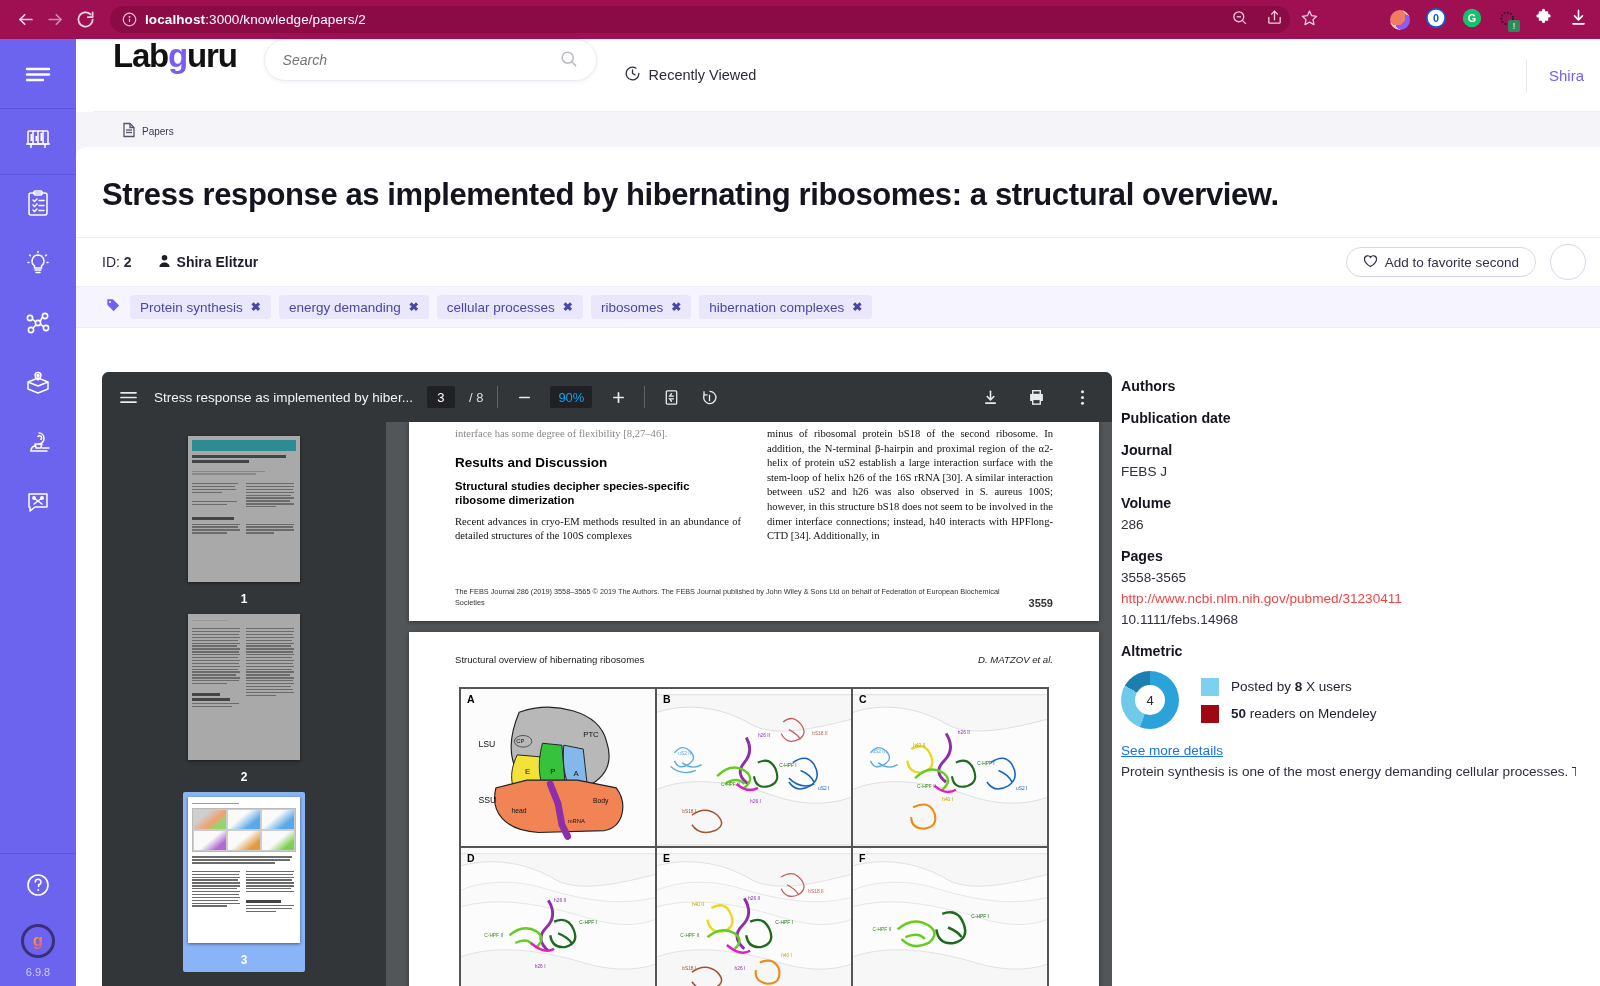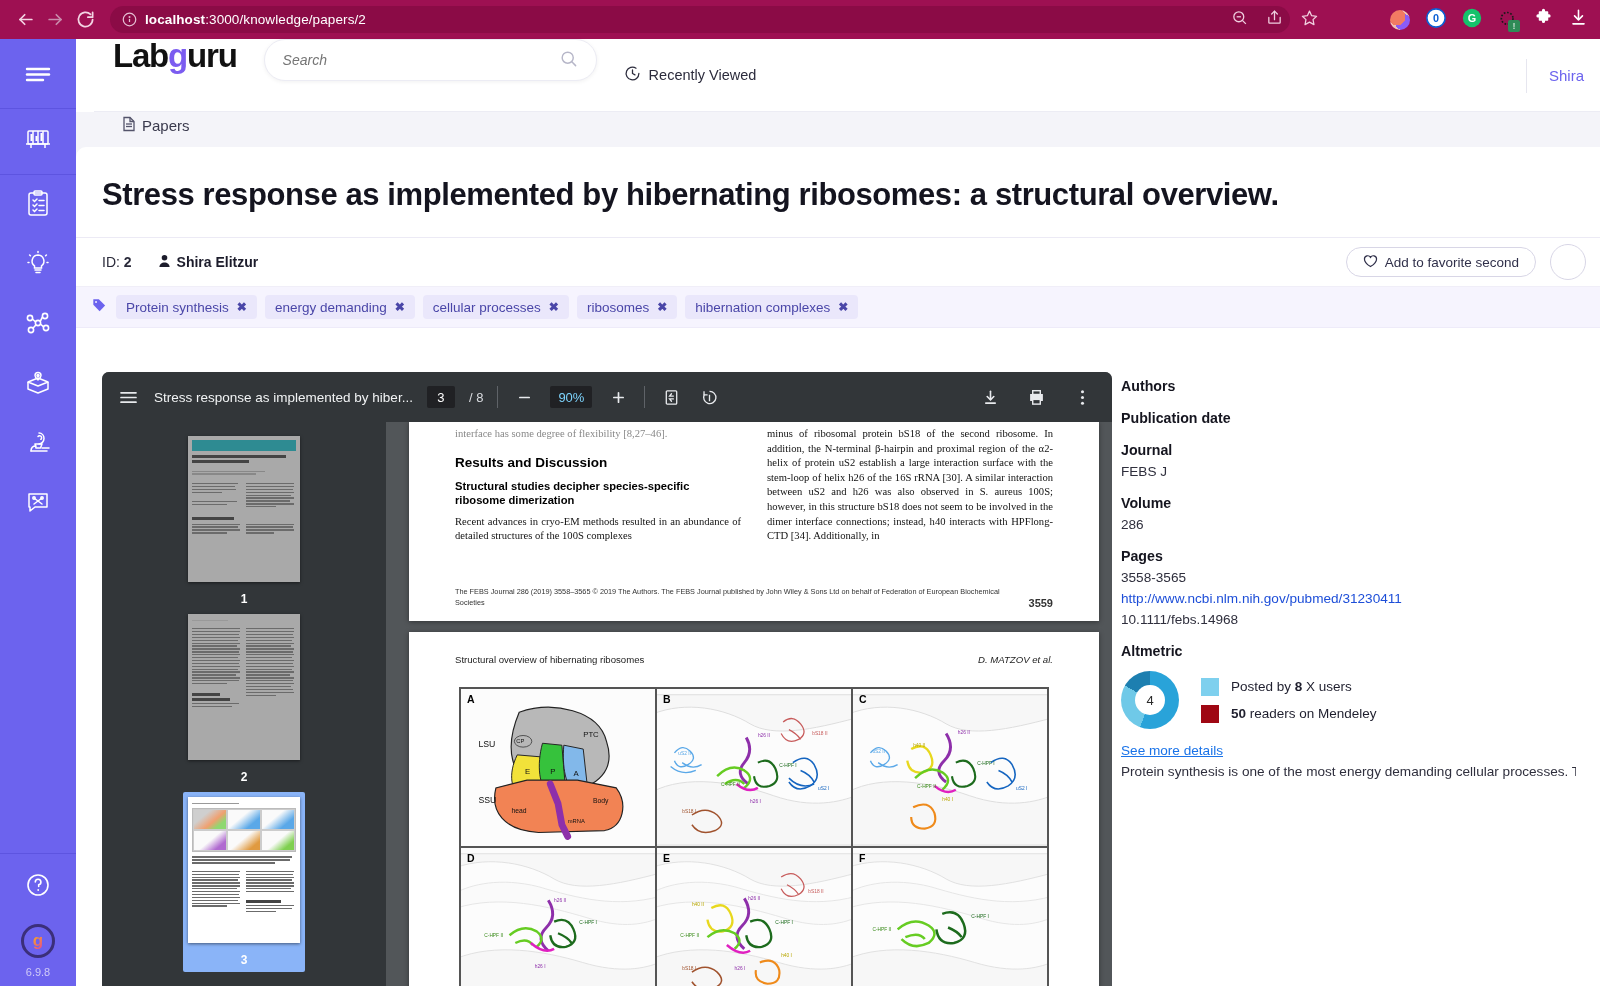--- a/index.html
+++ b/index.html
@@ -123,23 +123,23 @@
   }
   .user-sep { width:1px; height:34px; background:#e6e6ef; }
   .user-name { color:#6c63ee; font-size:15px; padding: 0 16px 0 22px; white-space:nowrap; }
 
   
   .crumbstrip {
     position:absolute; left:76px; top:73px; right:0; height: 45px;
     background: #f4f4f9;
   }
   .crumb {
-    position:absolute; left: 46px; top: 4px;
+    position:absolute; left: 46px; top: 10px;
     display:flex; align-items:center; gap:6px;
-    font-size: 15px; color:#3a3a4d;
+    font-size: 10px; color:#3a3a4d;
   }
 
   
   .content {
     position:absolute; left:76px; top:108px; right:0; bottom:0;
     background:#fff;
     border-top-left-radius: 10px;
     overflow:hidden;
   }
   .title-block { padding: 30px 26px 24px 26px; border-bottom:1px solid #eceaf5; }
@@ -159,21 +159,21 @@
     border:1px solid #d8d6e6; border-radius:18px; height:30px;
     display:flex; align-items:center; gap:7px;
     padding: 0 16px; font-size:13.5px; color:#30304a; background:#fff;
     white-space:nowrap;
   }
   .pill-btn.circle { width:36px; padding:0; justify-content:center; border-radius:50%; height:36px;}
 
   
   .tags {
     background:#f6f4fe; height: 41px;
-    display:flex; align-items:center; gap:8px; padding: 0 16px;
+    display:flex; align-items:center; gap:8px; padding: 0 30px;
     border-bottom:1px solid #eeebf9;
   }
   .tag-ico { color:#6c63ee; margin-right:2px; }
   .tag {
     background:#eae7fb; border-radius:4px; height:24px;
     display:flex; align-items:center; gap:8px;
     padding: 0 10px; font-size:13.5px; color:#4a46a8;
   }
   .tag .x { font-weight:700; color:#4a46a8; font-size:12px; cursor:pointer; }
 
@@ -197,21 +197,21 @@
   }
   .pdf-doc-title { font-size:13.5px; color:#f1f3f4; white-space:nowrap; }
   .pg-box {
     background:#202124; color:#fff; border-radius:2px;
     width: 28px; height: 22px; display:flex; align-items:center; justify-content:center;
     font-size: 13px;
   }
   .pg-total { font-size:13px; color:#dadce0; }
   .tb-sep { width:1px; height:22px; background:#5f6368; }
   .zoom-box {
-    background:#202124; color:#7dd3fc; border-radius:2px;
+    background:#202124; color:#0ea5e9; border-radius:2px;
     height:22px; padding: 0 8px; display:flex; align-items:center;
     font-size: 13px;
   }
   .tb-icon { display:flex; align-items:center; justify-content:center; width:24px; height:24px; color:#e8eaed;}
   .tb-right { margin-left:auto; display:flex; align-items:center; gap: 22px; padding-right: 4px;}
 
   .pdf-body { position:absolute; top:50px; left:0; right:0; bottom:0; display:flex; }
   .thumbs {
     width: 284px; background:#323639; overflow:hidden;
     padding-top: 14px;
@@ -271,21 +271,21 @@
   .figlabel { position:absolute; top:4px; left:6px; font-size:10.5px; font-weight:700; font-family:"Liberation Sans",sans-serif; }
 
   
   .info-col {
     flex:1; padding: 16px 24px 0 12px; overflow:hidden;
     font-size: 13.6px; color:#1f1f2e;
   }
   .info-label { font-weight:700; font-size:14.2px; color:#15151f; margin-top: 16px; }
   .info-label:first-child { margin-top: 0; }
   .info-val { margin-top: 6px; color:#2f2f3d; }
-  .info-link { color:#1d4ed8; text-decoration:none; }
+  .info-link { color:#ef4444; text-decoration:none; }
   .alt-row { display:flex; align-items:center; gap: 22px; margin-top: 12px; }
   .donut { width:58px; height:58px; border-radius:50%;
     background: conic-gradient(#29a3d9 0deg 200deg, #6fc9e8 200deg 300deg, #1d7fb0 300deg 360deg);
     display:flex; align-items:center; justify-content:center; position:relative;}
   .donut::after { content:""; position:absolute; width:30px; height:30px; border-radius:50%; background:#fff; }
   .donut span { position:relative; z-index:2; font-size:13px; color:#2a2a2a; }
   .alt-legend { display:flex; flex-direction:column; gap: 9px; }
   .alt-item { display:flex; align-items:center; gap:12px; font-size:13.5px; }
   .alt-sw { width:18px; height:18px; display:block; }
   .see-more { color:#1a73e8; margin-top: 14px; display:inline-block; }

